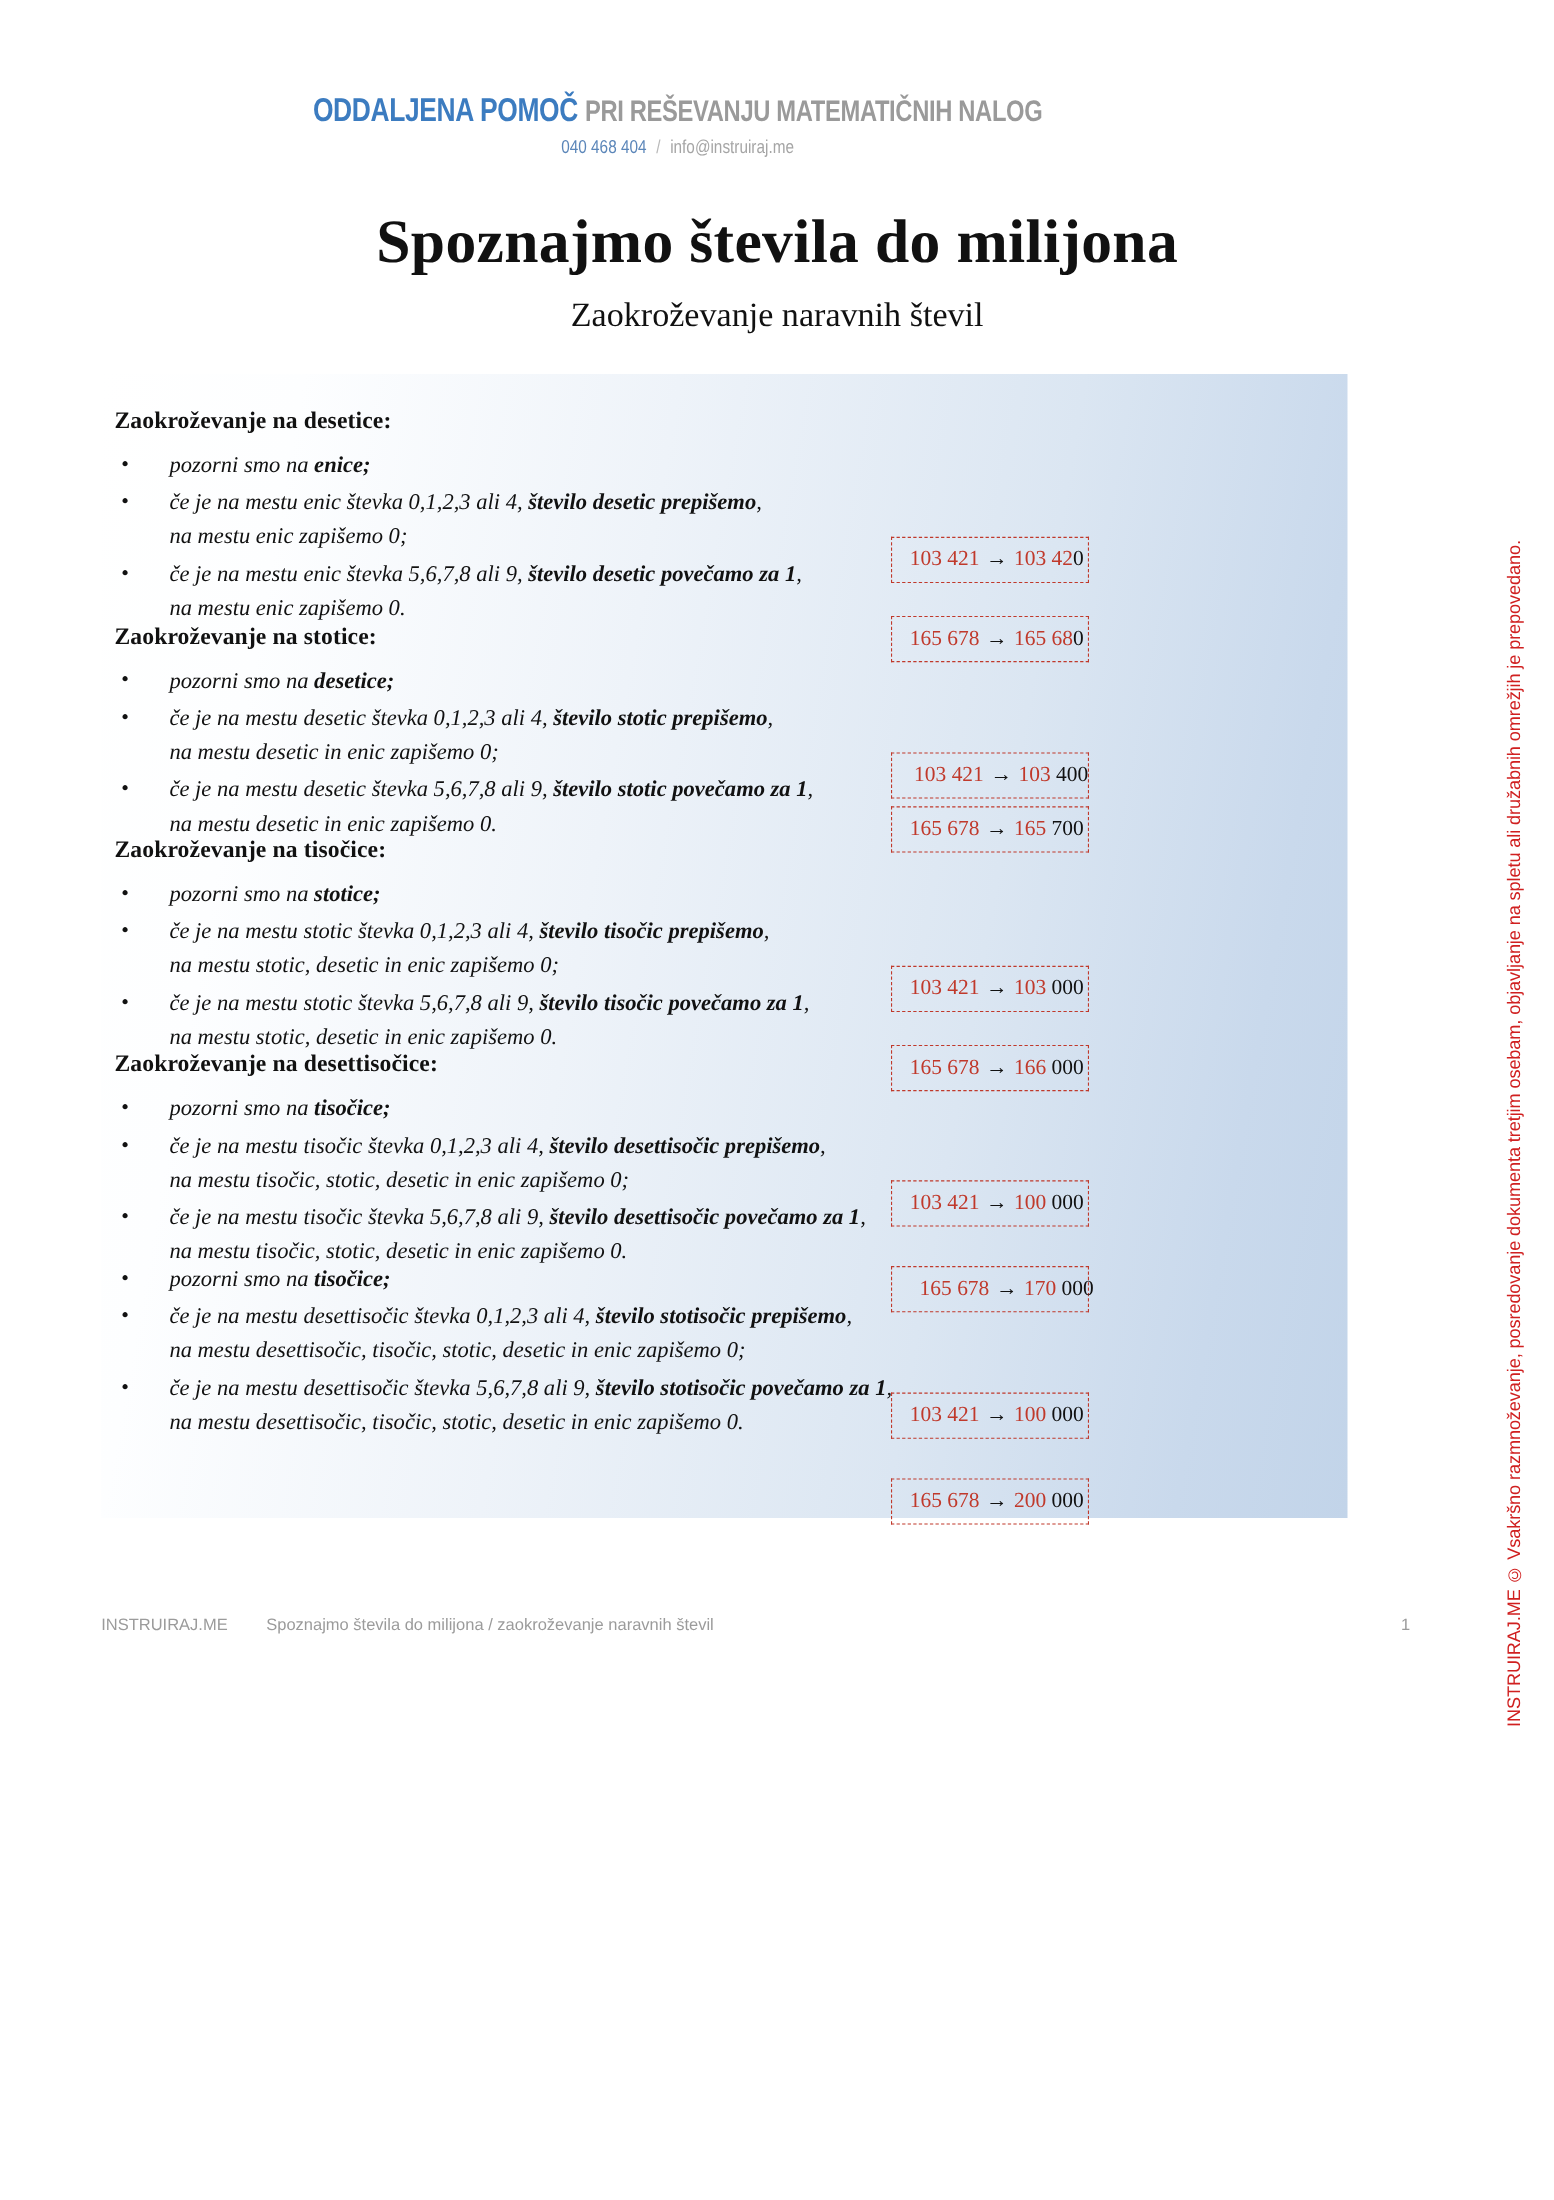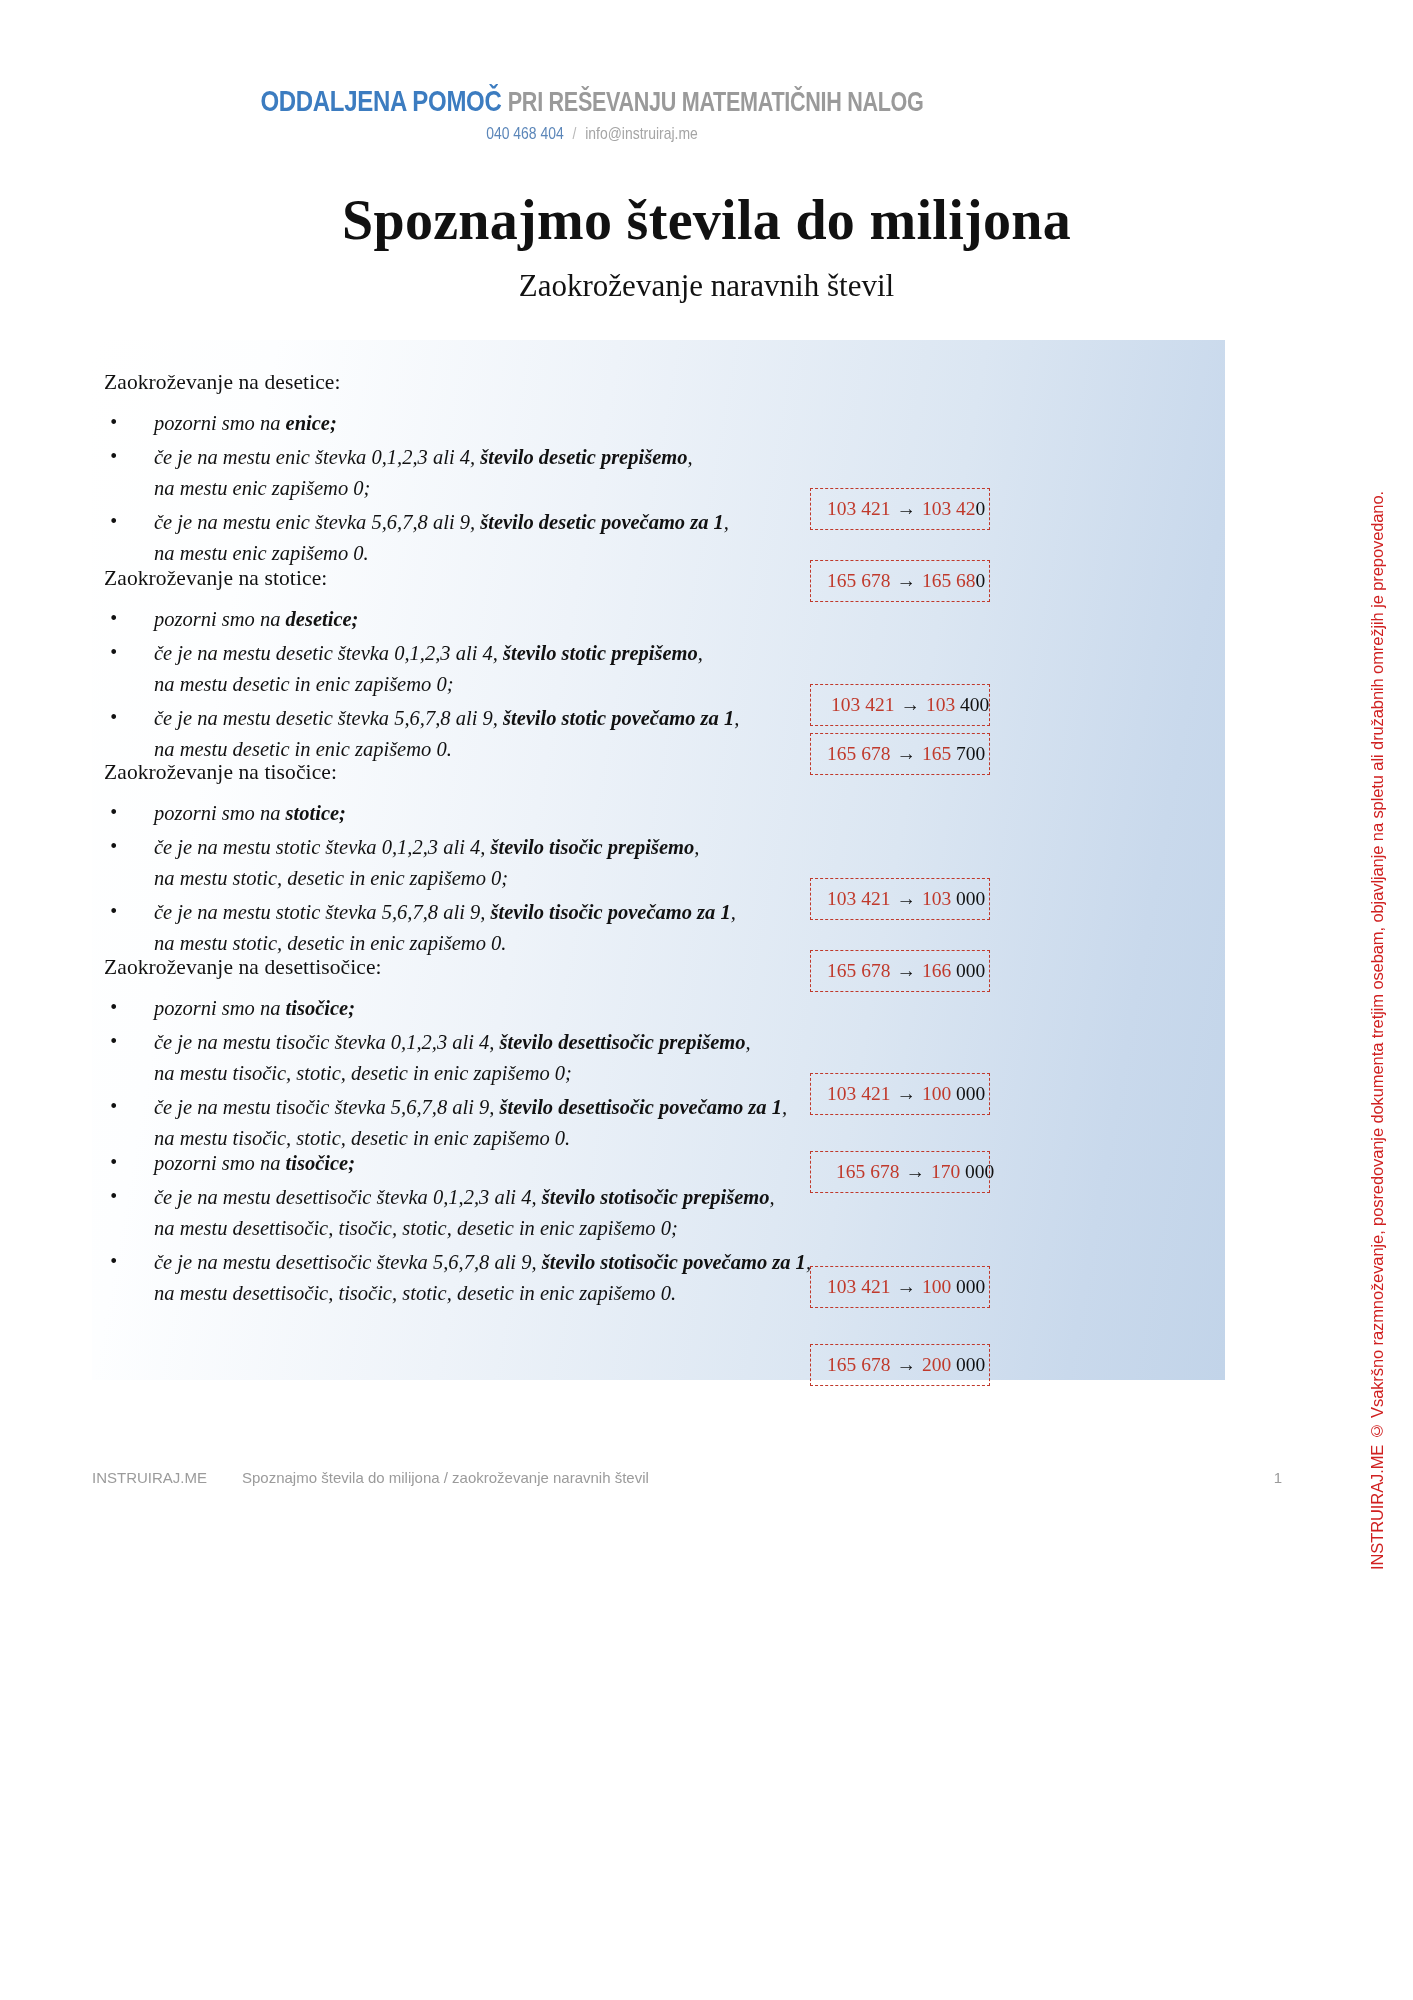--- a/index.html
+++ b/index.html
@@ -15,20 +15,21 @@
     overflow: hidden;
   }
 
   
   .brand-header {
     position: absolute;
     top: 84px;
     left: 0;
     width: 1184px;
     text-align: center;
+    padding-left: 24px;
   }
   .brand-line {
     font-family: "Liberation Sans", sans-serif;
     font-weight: bold;
     font-size: 30px;
     letter-spacing: -0.4px;
     white-space: nowrap;
     transform: scaleX(0.80);
     transform-origin: center center;
   }
@@ -94,21 +95,21 @@
     height: 1040px;
   }
 
   .section {
     position: absolute;
     left: 12px;
     width: 760px;
   }
   .section-heading {
     font-size: 21.5px;
-    font-weight: normal;
+    font-weight: bold;
     color: #111;
     letter-spacing: 0.1px;
     margin-bottom: 13px;
   }
   ul.rules {
     list-style: none;
     margin: 0;
     padding: 0;
   }
   ul.rules li {

